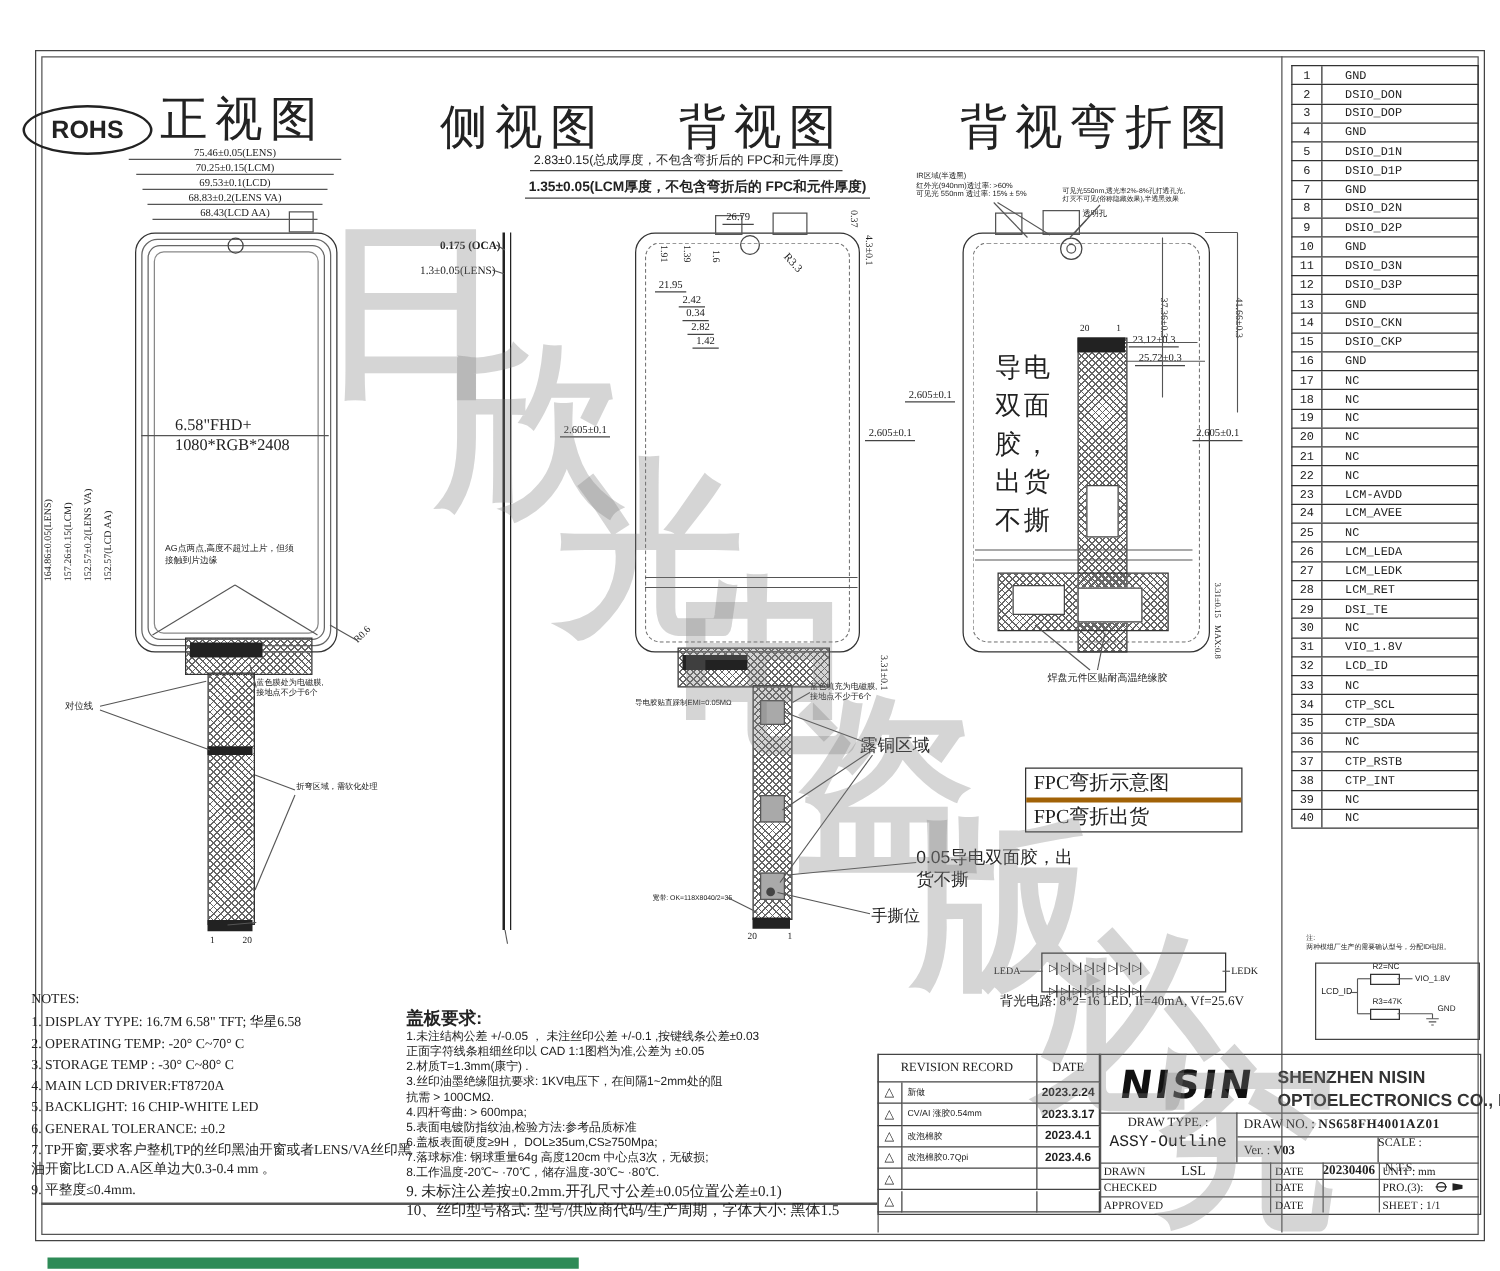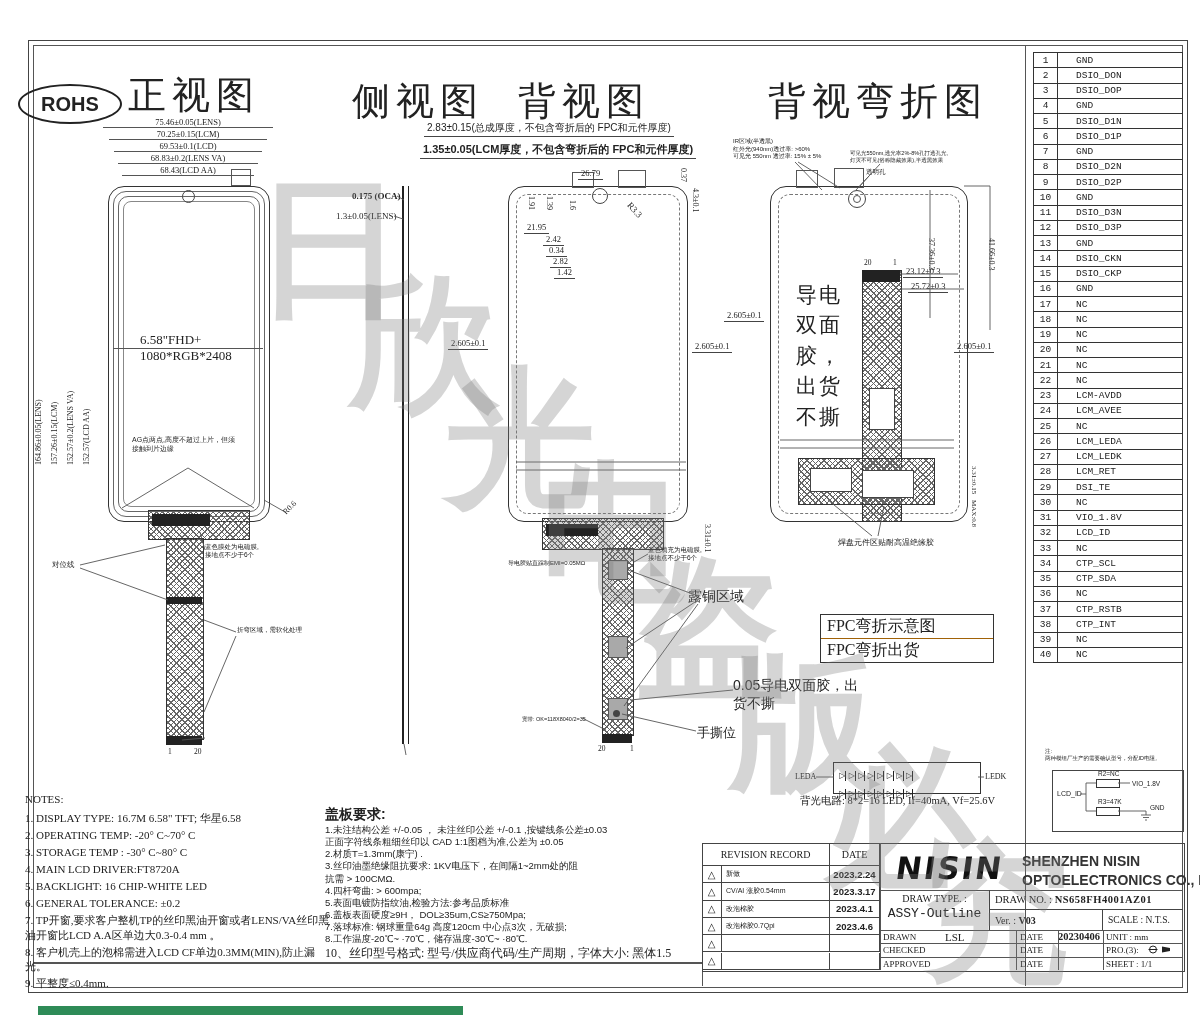--- a/index.html
+++ b/index.html
@@ -121,21 +121,21 @@
     </div>
 
   <div class="abs" style="left:18px;top:84px;width:100px;height:36px;border:2px solid #222;border-radius:50%;
               display:flex;align-items:center;justify-content:center;font-family:'Liberation Sans',sans-serif;
               font-weight:bold;font-size:20px;">
     <span>ROHS</span>
   </div>
 
   <div class="abs title" style="left:128px;top:70px;">正视图</div>
   <div class="abs title" style="left:352px;top:76px;">侧视图</div>
-  <div class="abs title" style="left:518px;top:76px;">背视图</div>
+  <div class="abs title" style="left:543px;top:76px;">背视图</div>
   <div class="abs title" style="left:768px;top:76px;">背视弯折图</div>
 
   <div id="dims-top">
       <div class="dimtop" style="left: 103px; top: 117px; width: 170px; text-align: center;">75.46±0.05(LENS)</div>
       <div class="dimtop" style="left: 109px; top: 129px; width: 158px;">70.25±0.15(LCM)</div>
       <div class="dimtop" style="left: 114px; top: 141px; width: 148px;">69.53±0.1(LCD)</div>
       <div class="dimtop" style="left: 118px; top: 153px; width: 140px;">68.83±0.2(LENS VA)</div>
       <div class="dimtop" style="left: 122px; top: 165px; width: 132px;">68.43(LCD AA)</div>
     </div>
   <div id="dims-left">
@@ -269,21 +269,21 @@
     <span>3.31±0.15</span>
     <span style="margin-left:4px;">MAX:0.8</span>
   </div>
 
   <div class="abs hatch" style="left:798px;top:458px;width:135px;height:45px;"></div>
   <div class="abs" style="left:810px;top:468px;width:40px;height:22px;background:#fff;border:1px solid #444;"></div>
   <div class="abs" style="left:862px;top:470px;width:50px;height:26px;background:#fff;border:1px solid #444;"></div>
   <div class="abs tiny cn" style="left:838px;top:538px;font-size:8px;">焊盘元件区贴耐高温绝缘胶</div>
 
   <div class="abs" style="left:820px;top:614px;width:172px;border:1.5px solid #333;font-size:16px;">
-    <div style="border-bottom:1px solid #a16207;padding:1px 6px;">FPC弯折示意图</div>
+    <div style="border-bottom:4px solid #a16207;padding:1px 6px;">FPC弯折示意图</div>
     <div style="padding:1px 6px;">FPC弯折出货</div>
   </div>
 
   <div class="abs" style="left:833px;top:762px;width:146px;height:30px;border:1px solid #333;"></div>
   <div class="abs dim" style="left:795px;top:772px;font-size:8px;">LEDA</div>
   <div class="abs dim" style="left:985px;top:772px;font-size:8px;">LEDK</div>
   <div id="led-rows" class="abs" style="left:838px;top:764px;width:138px;">
       <div class="ledrow"><span>▷</span><span>▷</span><span>▷</span><span>▷</span><span>▷</span><span>▷</span><span>▷</span><span>▷</span></div>
       <div class="ledrow"><span>▷</span><span>▷</span><span>▷</span><span>▷</span><span>▷</span><span>▷</span><span>▷</span><span>▷</span></div>
     </div>
@@ -468,38 +468,38 @@
   <div class="abs" style="left:25px;top:793px;width:305px;">
     <div style="font-size:11px;margin-bottom:6px;">NOTES:</div>
     <div id="notes-list" style="font-size:11px;line-height:1.32;">
         <div class="note-line">1.  DISPLAY TYPE: 16.7M  6.58" TFT; 华星6.58</div>
         <div class="note-line">2.  OPERATING TEMP: -20° C~70° C</div>
         <div class="note-line">3.  STORAGE TEMP : -30° C~80° C</div>
         <div class="note-line">4.  MAIN LCD DRIVER:FT8720A</div>
         <div class="note-line">5.  BACKLIGHT: 16 CHIP-WHITE LED</div>
         <div class="note-line">6.  GENERAL TOLERANCE: ±0.2</div>
         <div class="note-line">7. TP开窗,要求客户整机TP的丝印黑油开窗或者LENS/VA丝印黑油开窗比LCD A.A区单边大0.3-0.4 mm 。</div>
-        <div class="note-line">8. 客户机壳上的泡棉需进入LCD CF单边0.3MM(MIN),防止漏光。</div>
         <div class="note-line">9. 平整度≤0.4mm.</div>
       </div>
   </div>
 
   <div class="abs cn" style="left:325px;top:806px;width:372px;">
     <div style="font-size:14px;font-weight:bold;">盖板要求:</div>
     <div id="cover-list" style="font-size:9.5px;line-height:1.28;">
         <div>1.未注结构公差 +/-0.05 ， 未注丝印公差 +/-0.1 ,按键线条公差±0.03</div>
         <div>正面字符线条粗细丝印以 CAD 1:1图档为准,公差为 ±0.05</div>
         <div>2.材质T=1.3mm(康宁) .</div>
         <div>3.丝印油墨绝缘阻抗要求: 1KV电压下，在间隔1~2mm处的阻</div>
         <div>抗需 &gt; 100CMΩ.</div>
         <div>4.四杆弯曲: &gt; 600mpa;</div>
         <div>5.表面电镀防指纹油,检验方法:参考品质标准</div>
         <div>6.盖板表面硬度≥9H， DOL≥35um,CS≥750Mpa;</div>
         <div>7.落球标准: 钢球重量64g 高度120cm 中心点3次，无破损;</div>
         <div>8.工作温度-20℃~ ·70℃，储存温度-30℃~ ·80℃.</div>
+        <div style="font-size: 12px; font-family: &quot;Liberation Serif&quot;, serif;">9. 未标注公差按±0.2mm.开孔尺寸公差±0.05位置公差±0.1)</div>
         <div style="font-size: 12px; font-family: &quot;Liberation Serif&quot;, serif;">10、丝印型号格式: 型号/供应商代码/生产周期，字体大小: 黑体1.5</div>
       </div>
   </div>
 
   <div class="abs frame" style="left:702px;top:843px;width:481px;height:127px;"></div>
 
   <div class="cell" style="left:702px;top:843px;width:128px;height:23px;border-right:1px solid #444;border-bottom:1px solid #444;display:flex;align-items:center;justify-content:center;font-size:10px;">
     <span>REVISION RECORD</span>
   </div>
   <div class="cell" style="left:830px;top:843px;width:50px;height:23px;border-right:1px solid #444;border-bottom:1px solid #444;display:flex;align-items:center;justify-content:center;font-size:10px;">
@@ -539,21 +539,21 @@
     <div style="font-size:13px;font-family:'Liberation Mono',monospace;margin-top:2px;">ASSY-Outline</div>
   </div>
   <div class="abs" style="left:990px;top:890px;width:193px;height:20px;border-bottom:1px solid #444;box-sizing:border-box;display:flex;align-items:center;padding-left:5px;font-size:10.5px;">
     <span>DRAW NO. :</span>&nbsp;
     <span style="font-weight:bold;letter-spacing:.5px;">NS658FH4001AZ01</span>
   </div>
   <div class="abs" style="left:990px;top:910px;width:113px;height:20px;border-right:1px solid #444;box-sizing:border-box;display:flex;align-items:center;padding-left:5px;font-size:10px;">
     <span>Ver. :</span>&nbsp;
     <span style="font-weight:bold;">V03</span>
   </div>
-  <div class="abs" style="left:1103px;top:910px;width:80px;height:20px;display:flex;align-items:center;padding-left:5px;font-size:9.5px;">
+  <div class="abs" style="left:1075px;top:910px;width:80px;height:20px;display:flex;align-items:center;padding-left:5px;font-size:9.5px;flex-direction:column;">
     <span>SCALE :</span>&nbsp;
     <span>N.T.S.</span>
   </div>
   <div class="abs hline" style="left:880px;top:930px;width:303px;"></div>
 
   <div class="abs" style="left:880px;top:930px;width:303px;height:13.3px;font-size:9px;">
     <span class="cell" style="left:3px;top:2px;">DRAWN</span>
     <span class="cell" style="left:65px;top:1px;font-size:11px;">LSL</span>
     <span class="cell" style="left:140px;top:2px;">DATE</span>
     <span class="cell" style="left:178px;top:1px;font-size:10.5px;font-weight:bold;">20230406</span>

